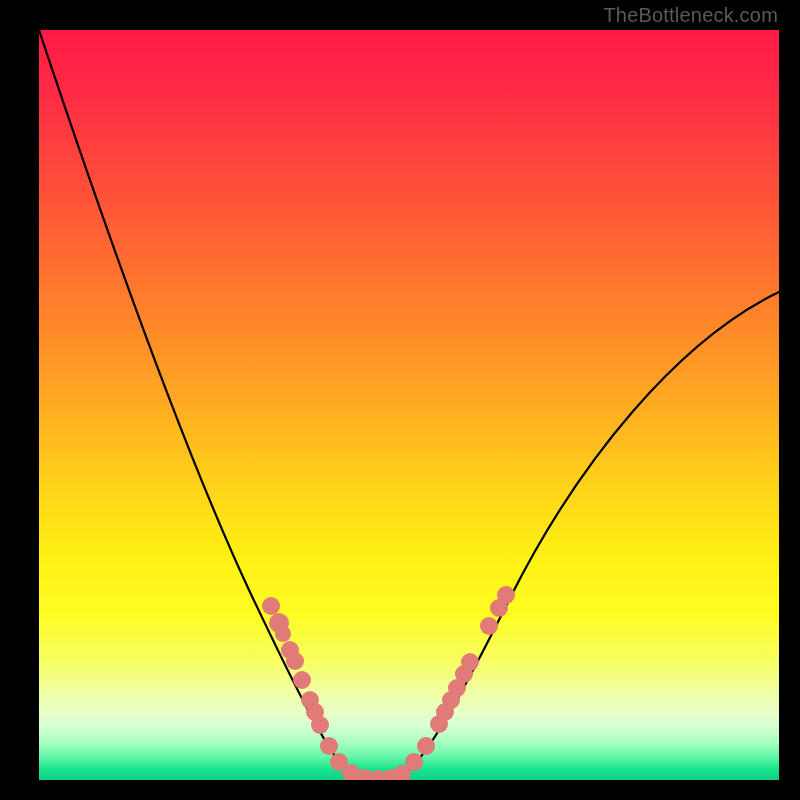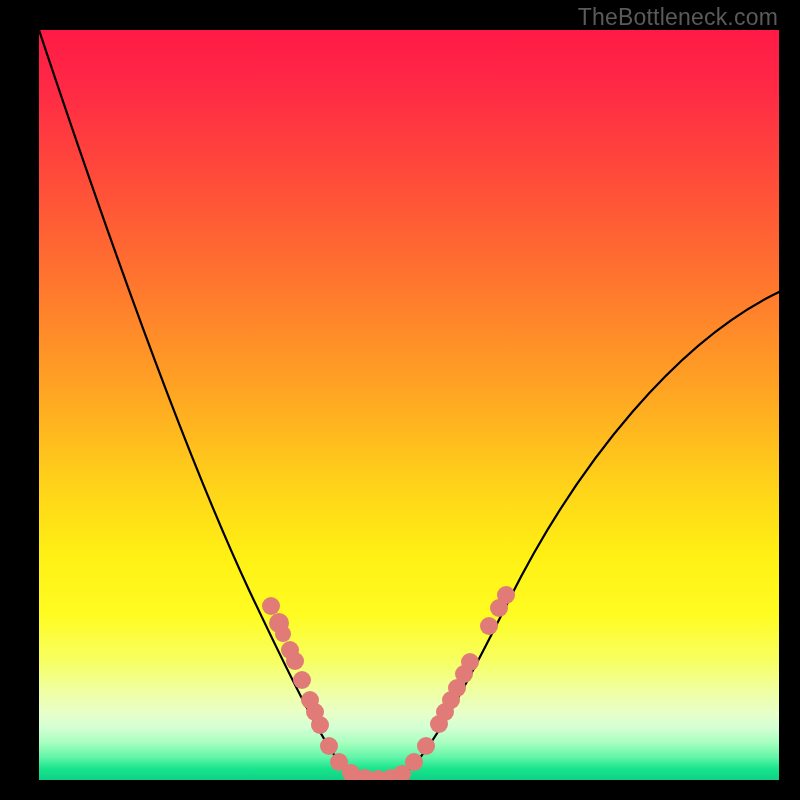--- a/index.html
+++ b/index.html
@@ -47,21 +47,21 @@
       #60f5a8 97%,
       #18e58c 98.5%,
       #0fd086 100%
     );
   }
   .watermark {
     position: absolute;
     top: 4px;
     right: 22px;
     font-family: Arial, Helvetica, sans-serif;
-    font-size: 23px;
+    font-size: 20px;
     color: #5a5a5a;
     letter-spacing: 0.2px;
     user-select: none;
   }
   svg.curve {
     position: absolute;
     inset: 0;
   }
 </style>
 </head>

